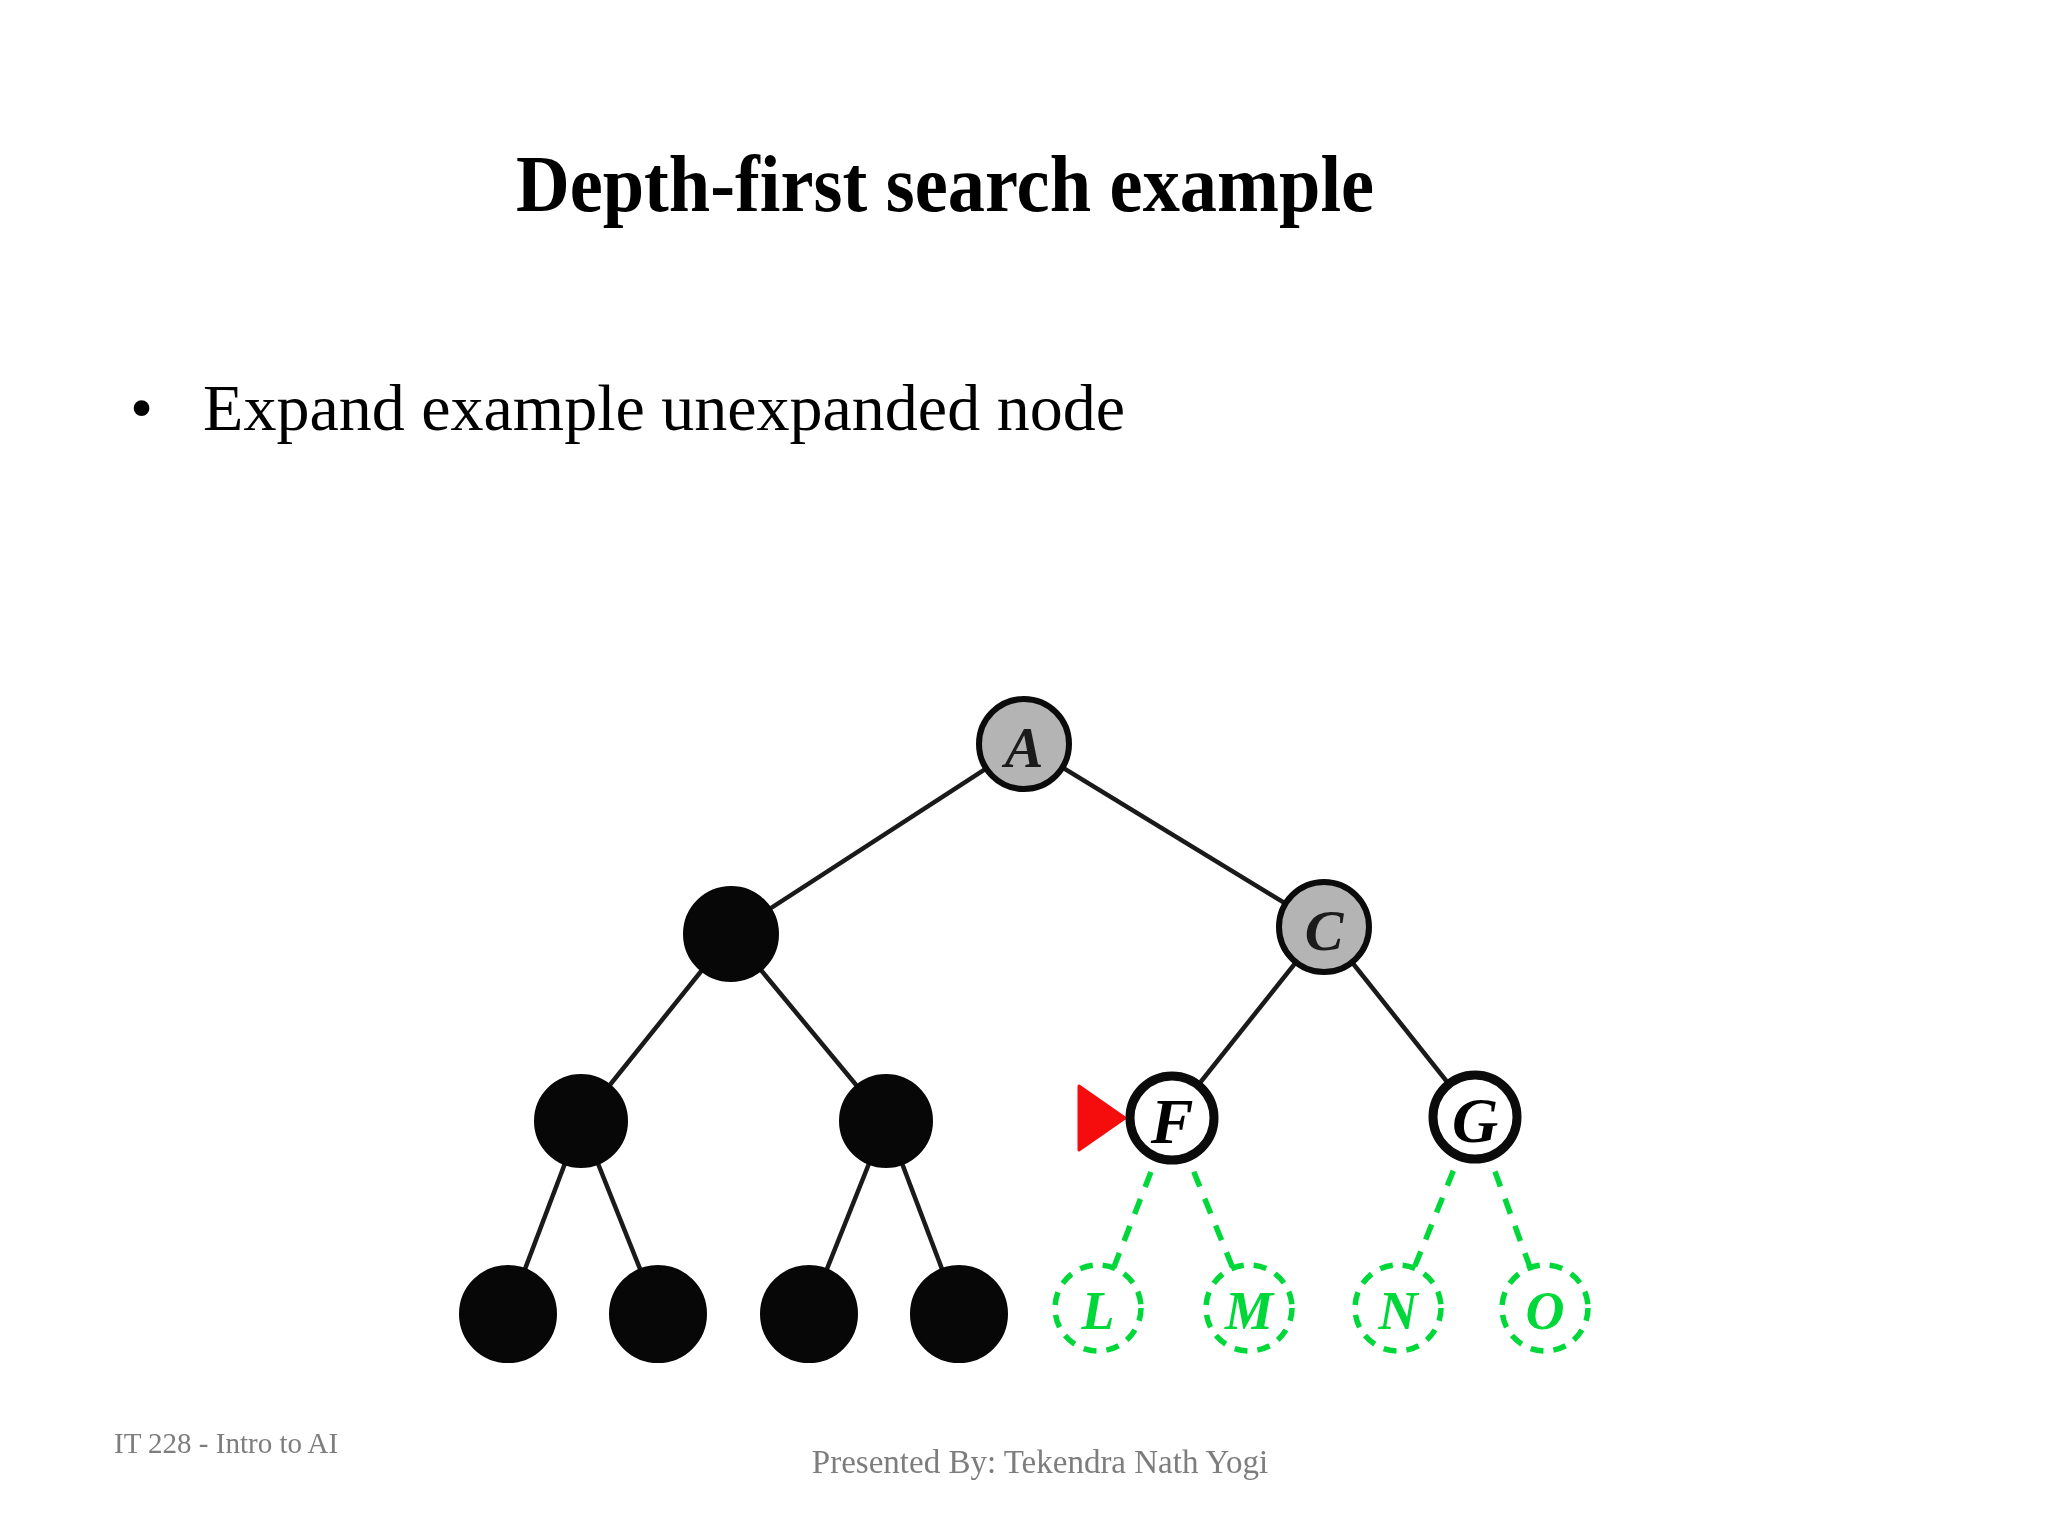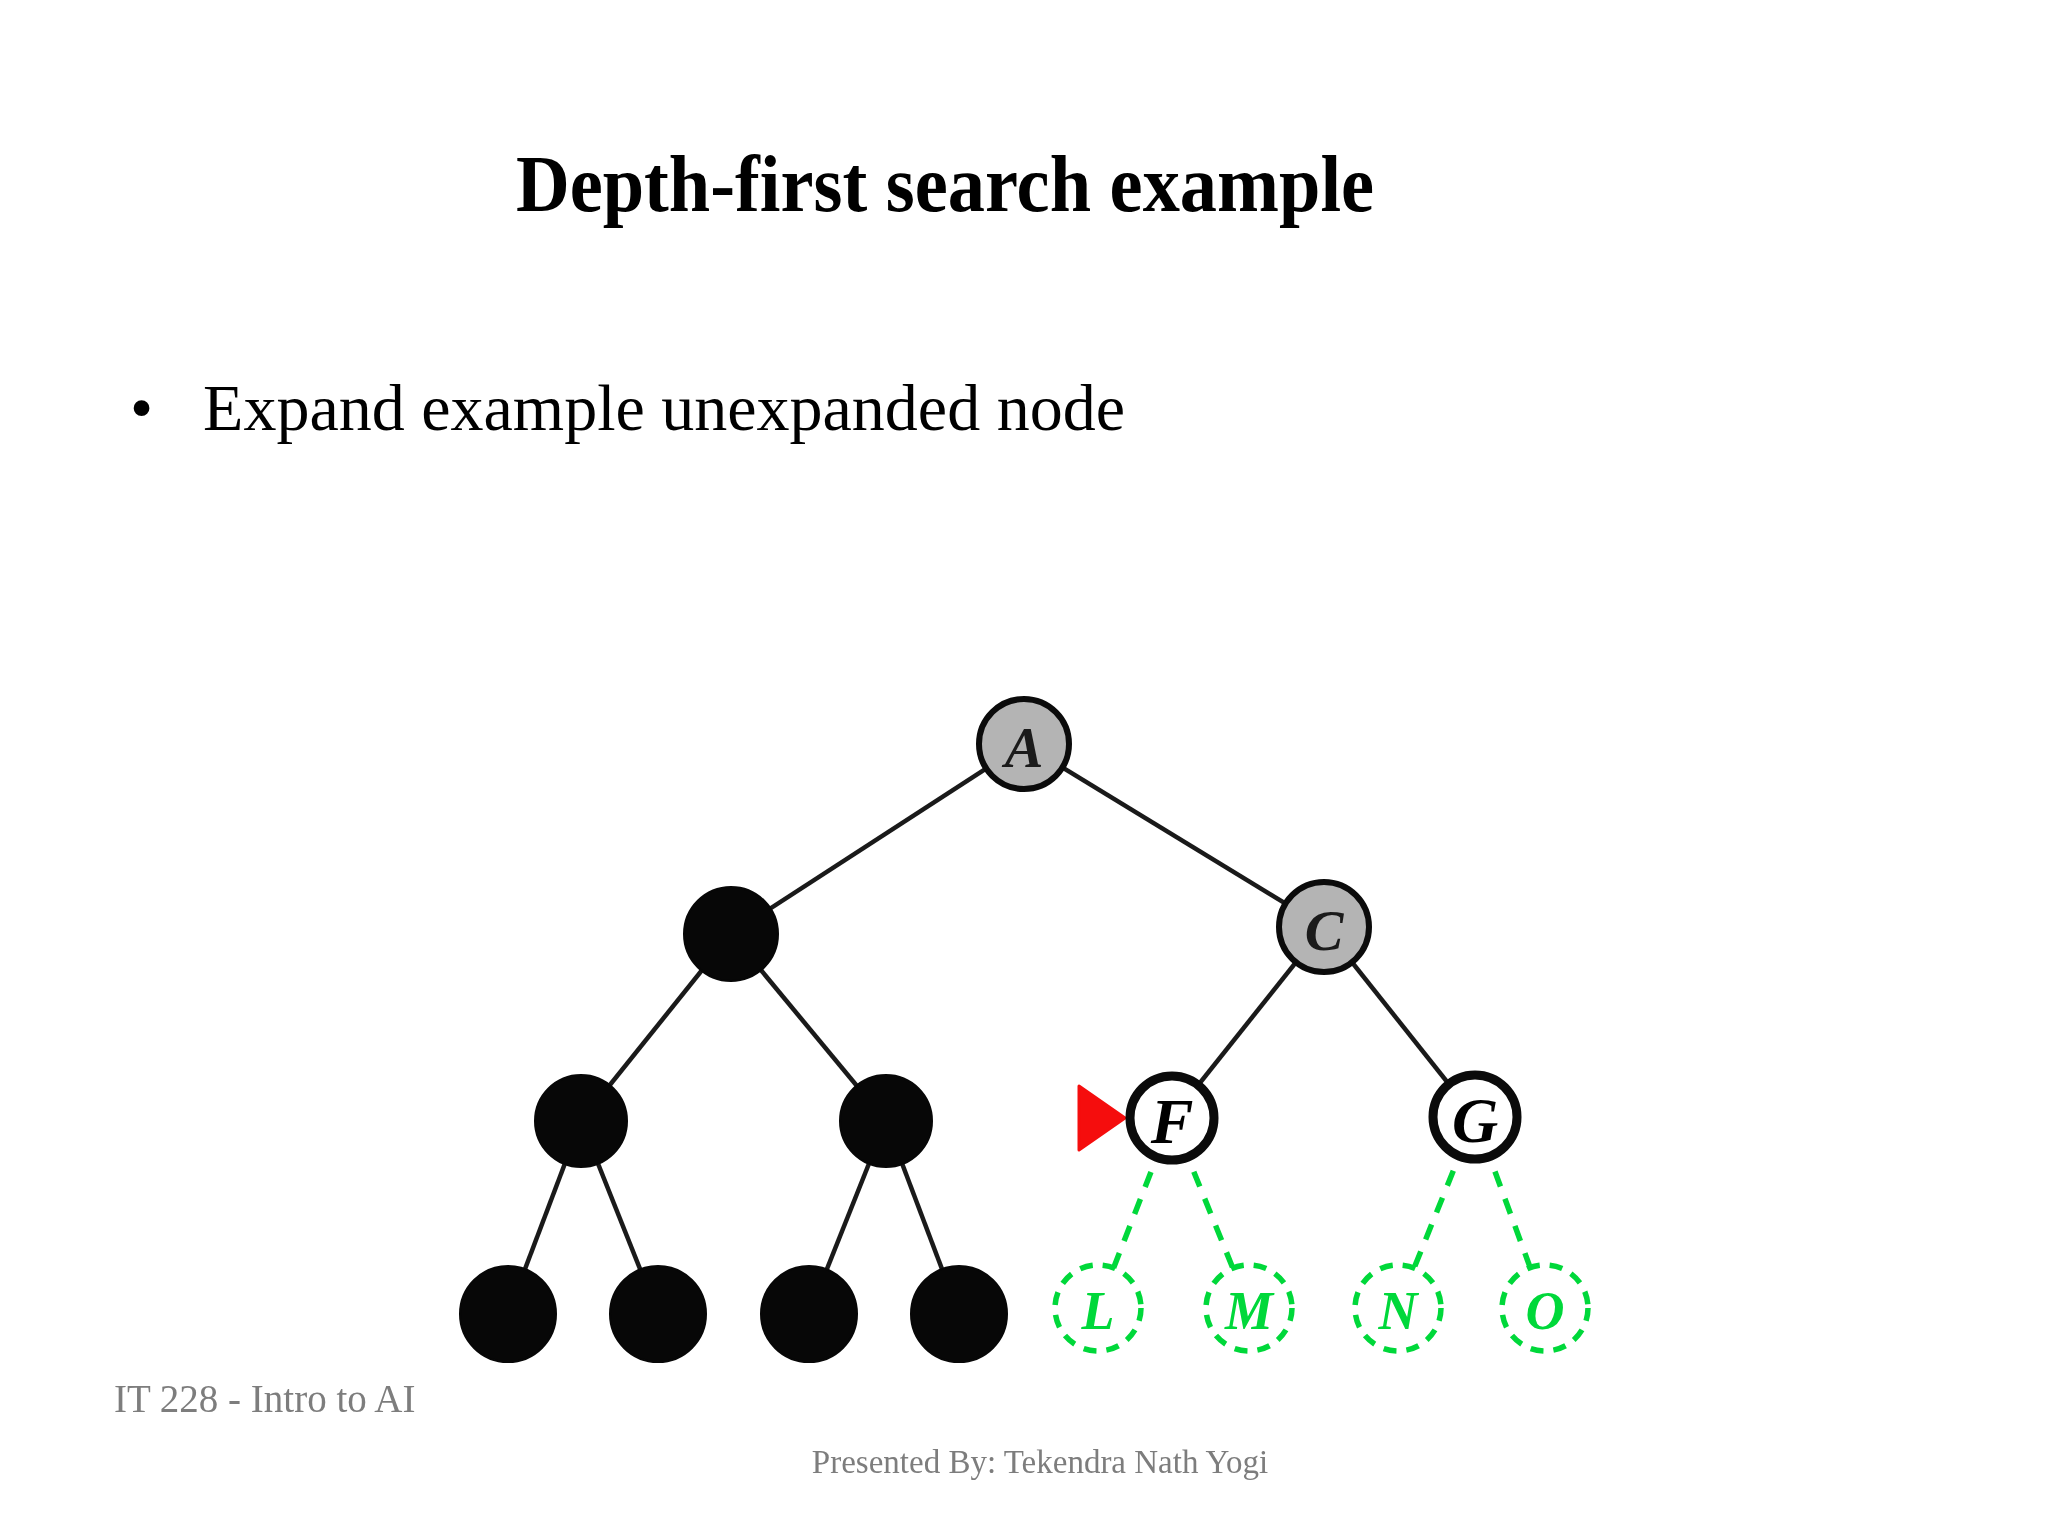--- a/index.html
+++ b/index.html
@@ -6,21 +6,21 @@
   .slide{position:relative;width:1632px;height:1536px;background:#ffffff;overflow:hidden;
          font-family:"Liberation Serif", serif;}
   .title{position:absolute;top:140px;left:0;width:1890px;margin:0;text-align:center;
          font-weight:bold;font-size:80px;line-height:1.1;color:#000;
          transform:scaleX(0.93);transform-origin:945px 50%;white-space:nowrap;}
   .bullet-row{position:absolute;top:370px;left:130px;font-size:66px;line-height:1.15;
               color:#000;white-space:nowrap;}
   .bullet-glyph{display:inline-block;margin-right:50px;}
   #tree{position:absolute;left:0;top:0;width:2048px;height:1536px;}
   .footer{position:absolute;color:#7d7d7d;white-space:nowrap;}
-  .footer-left{left:114px;top:1376px;font-size:39px;}
+  .footer-left{left:114px;top:1427px;font-size:29px;}
   .footer-center{left:0;width:2080px;top:1444px;font-size:33px;text-align:center;}
   .footer-page{left:1884px;top:1448px;font-size:35px;font-family:Liberation Serif, serif;}
 </style>
 </head>
 <body>
 
 <div class="slide">
 
   <h1 class="title">Depth-first search example</h1>
 

